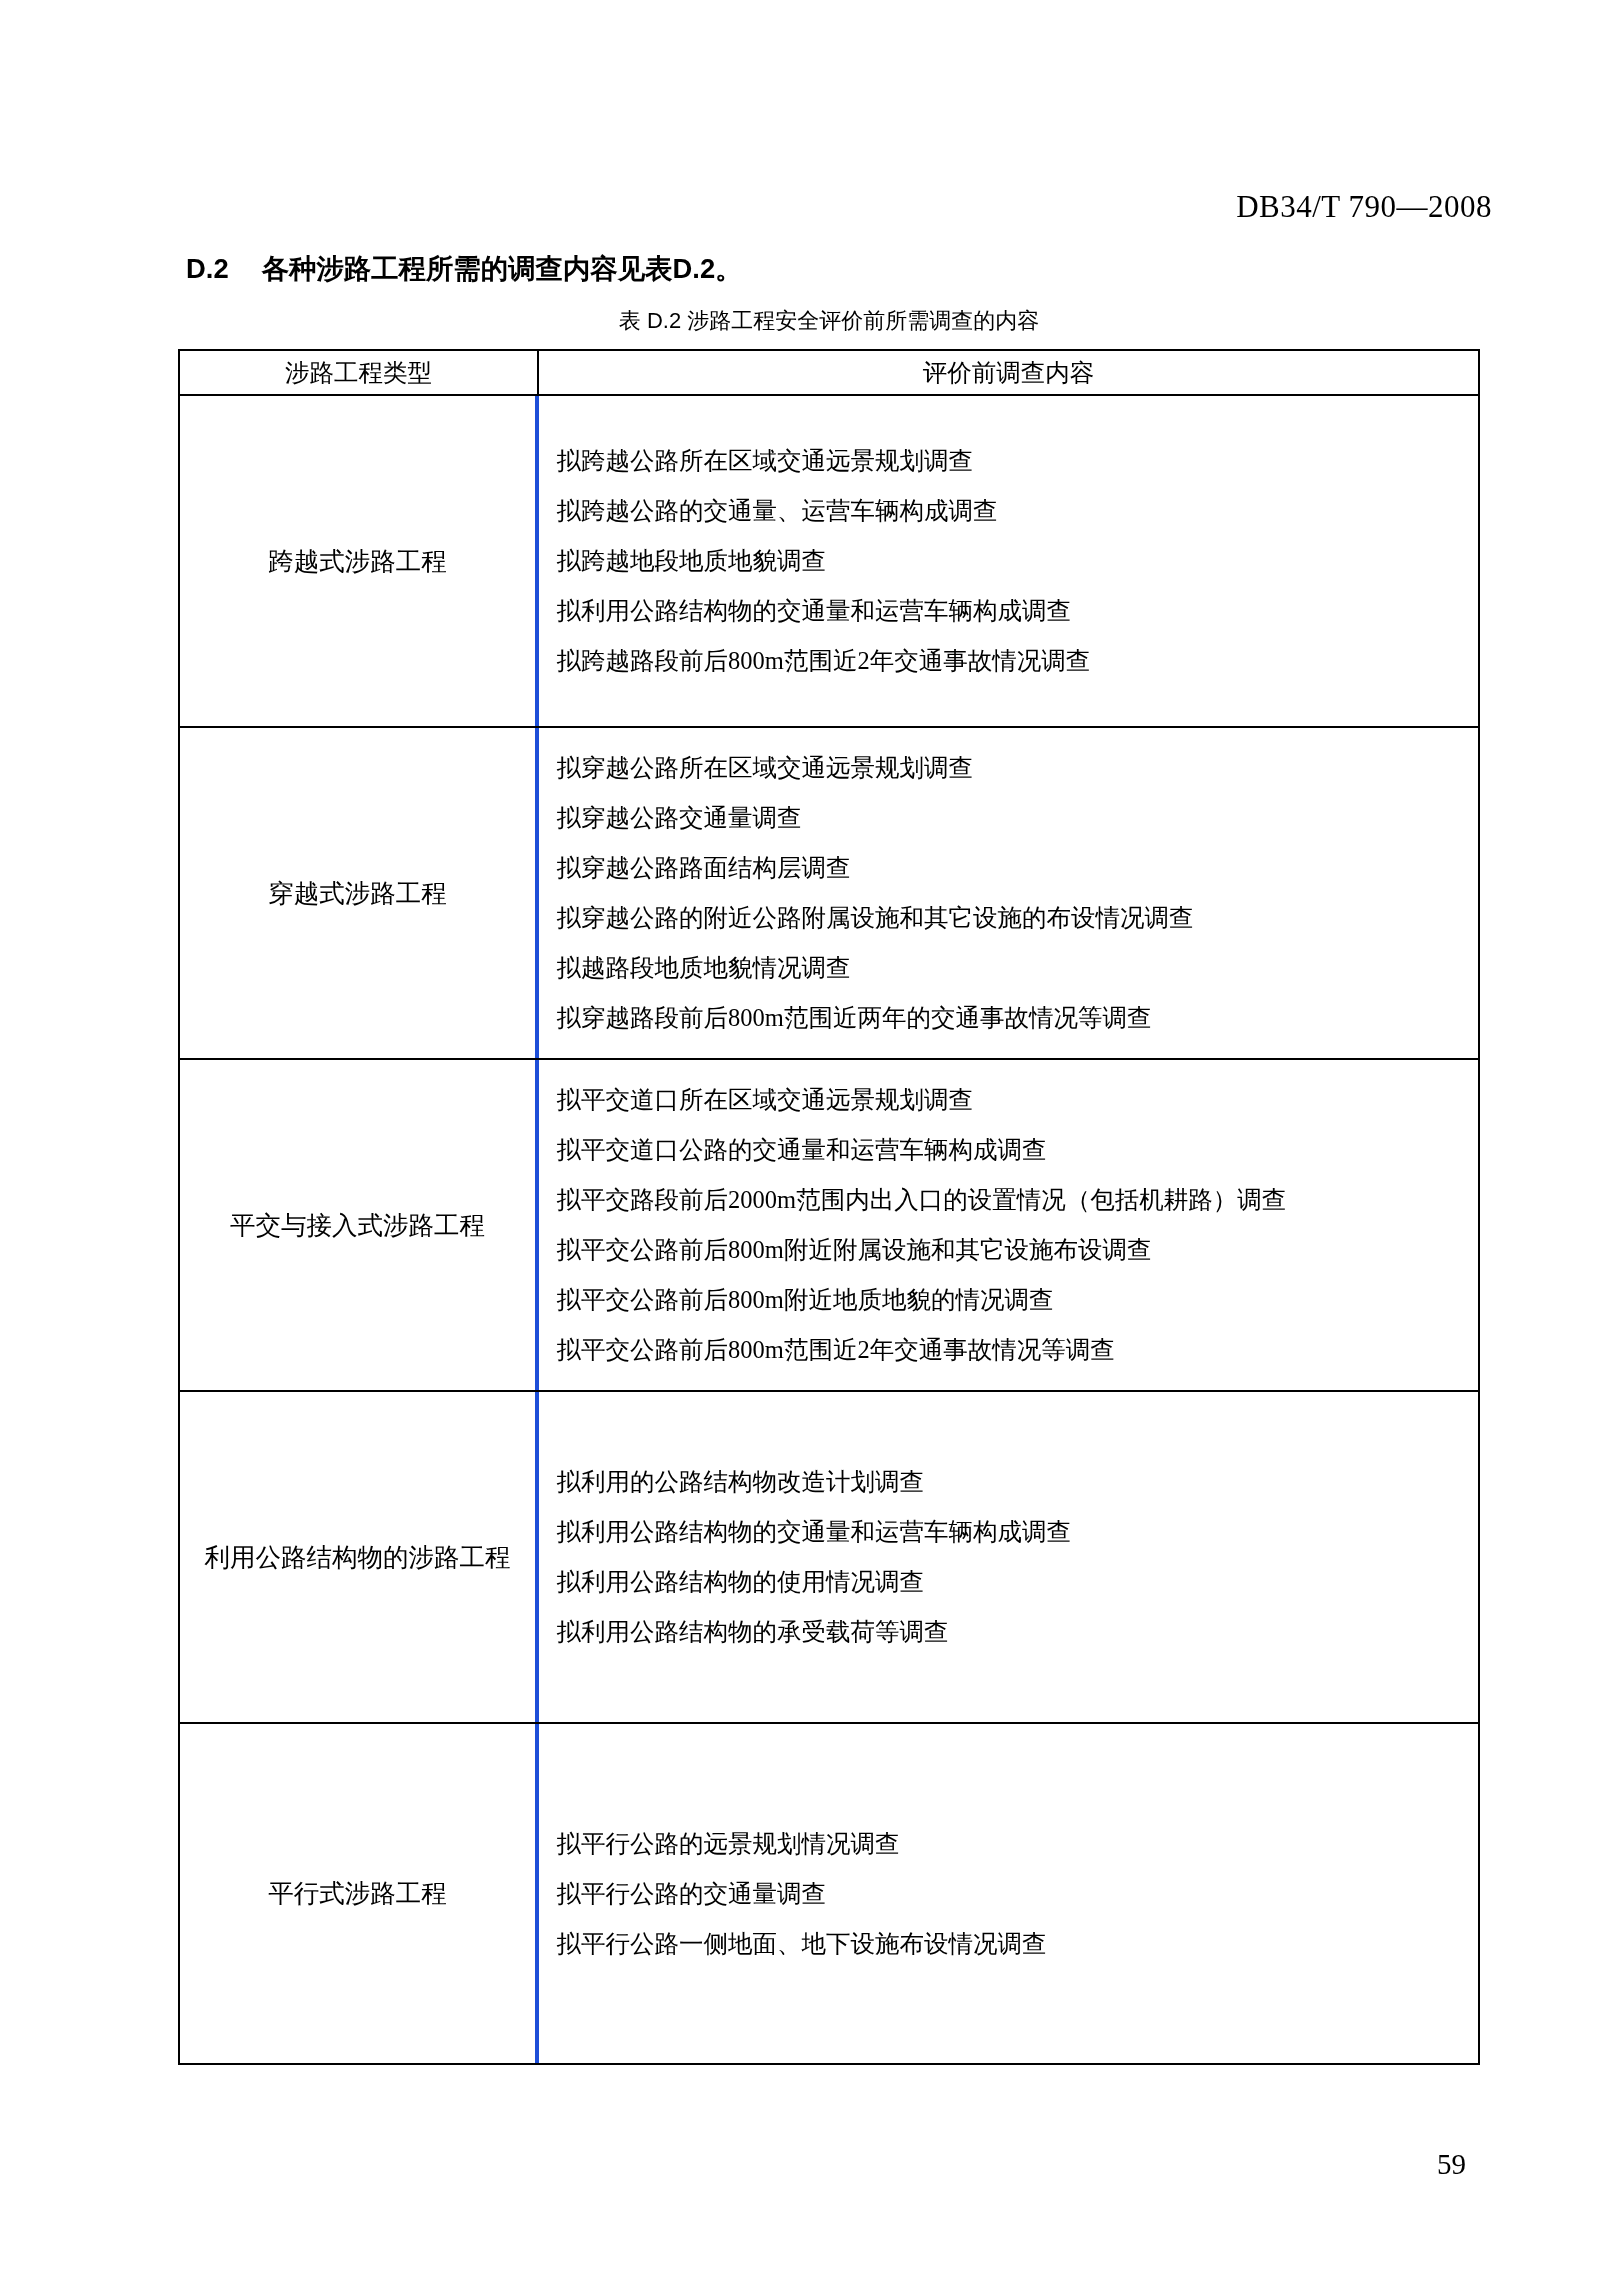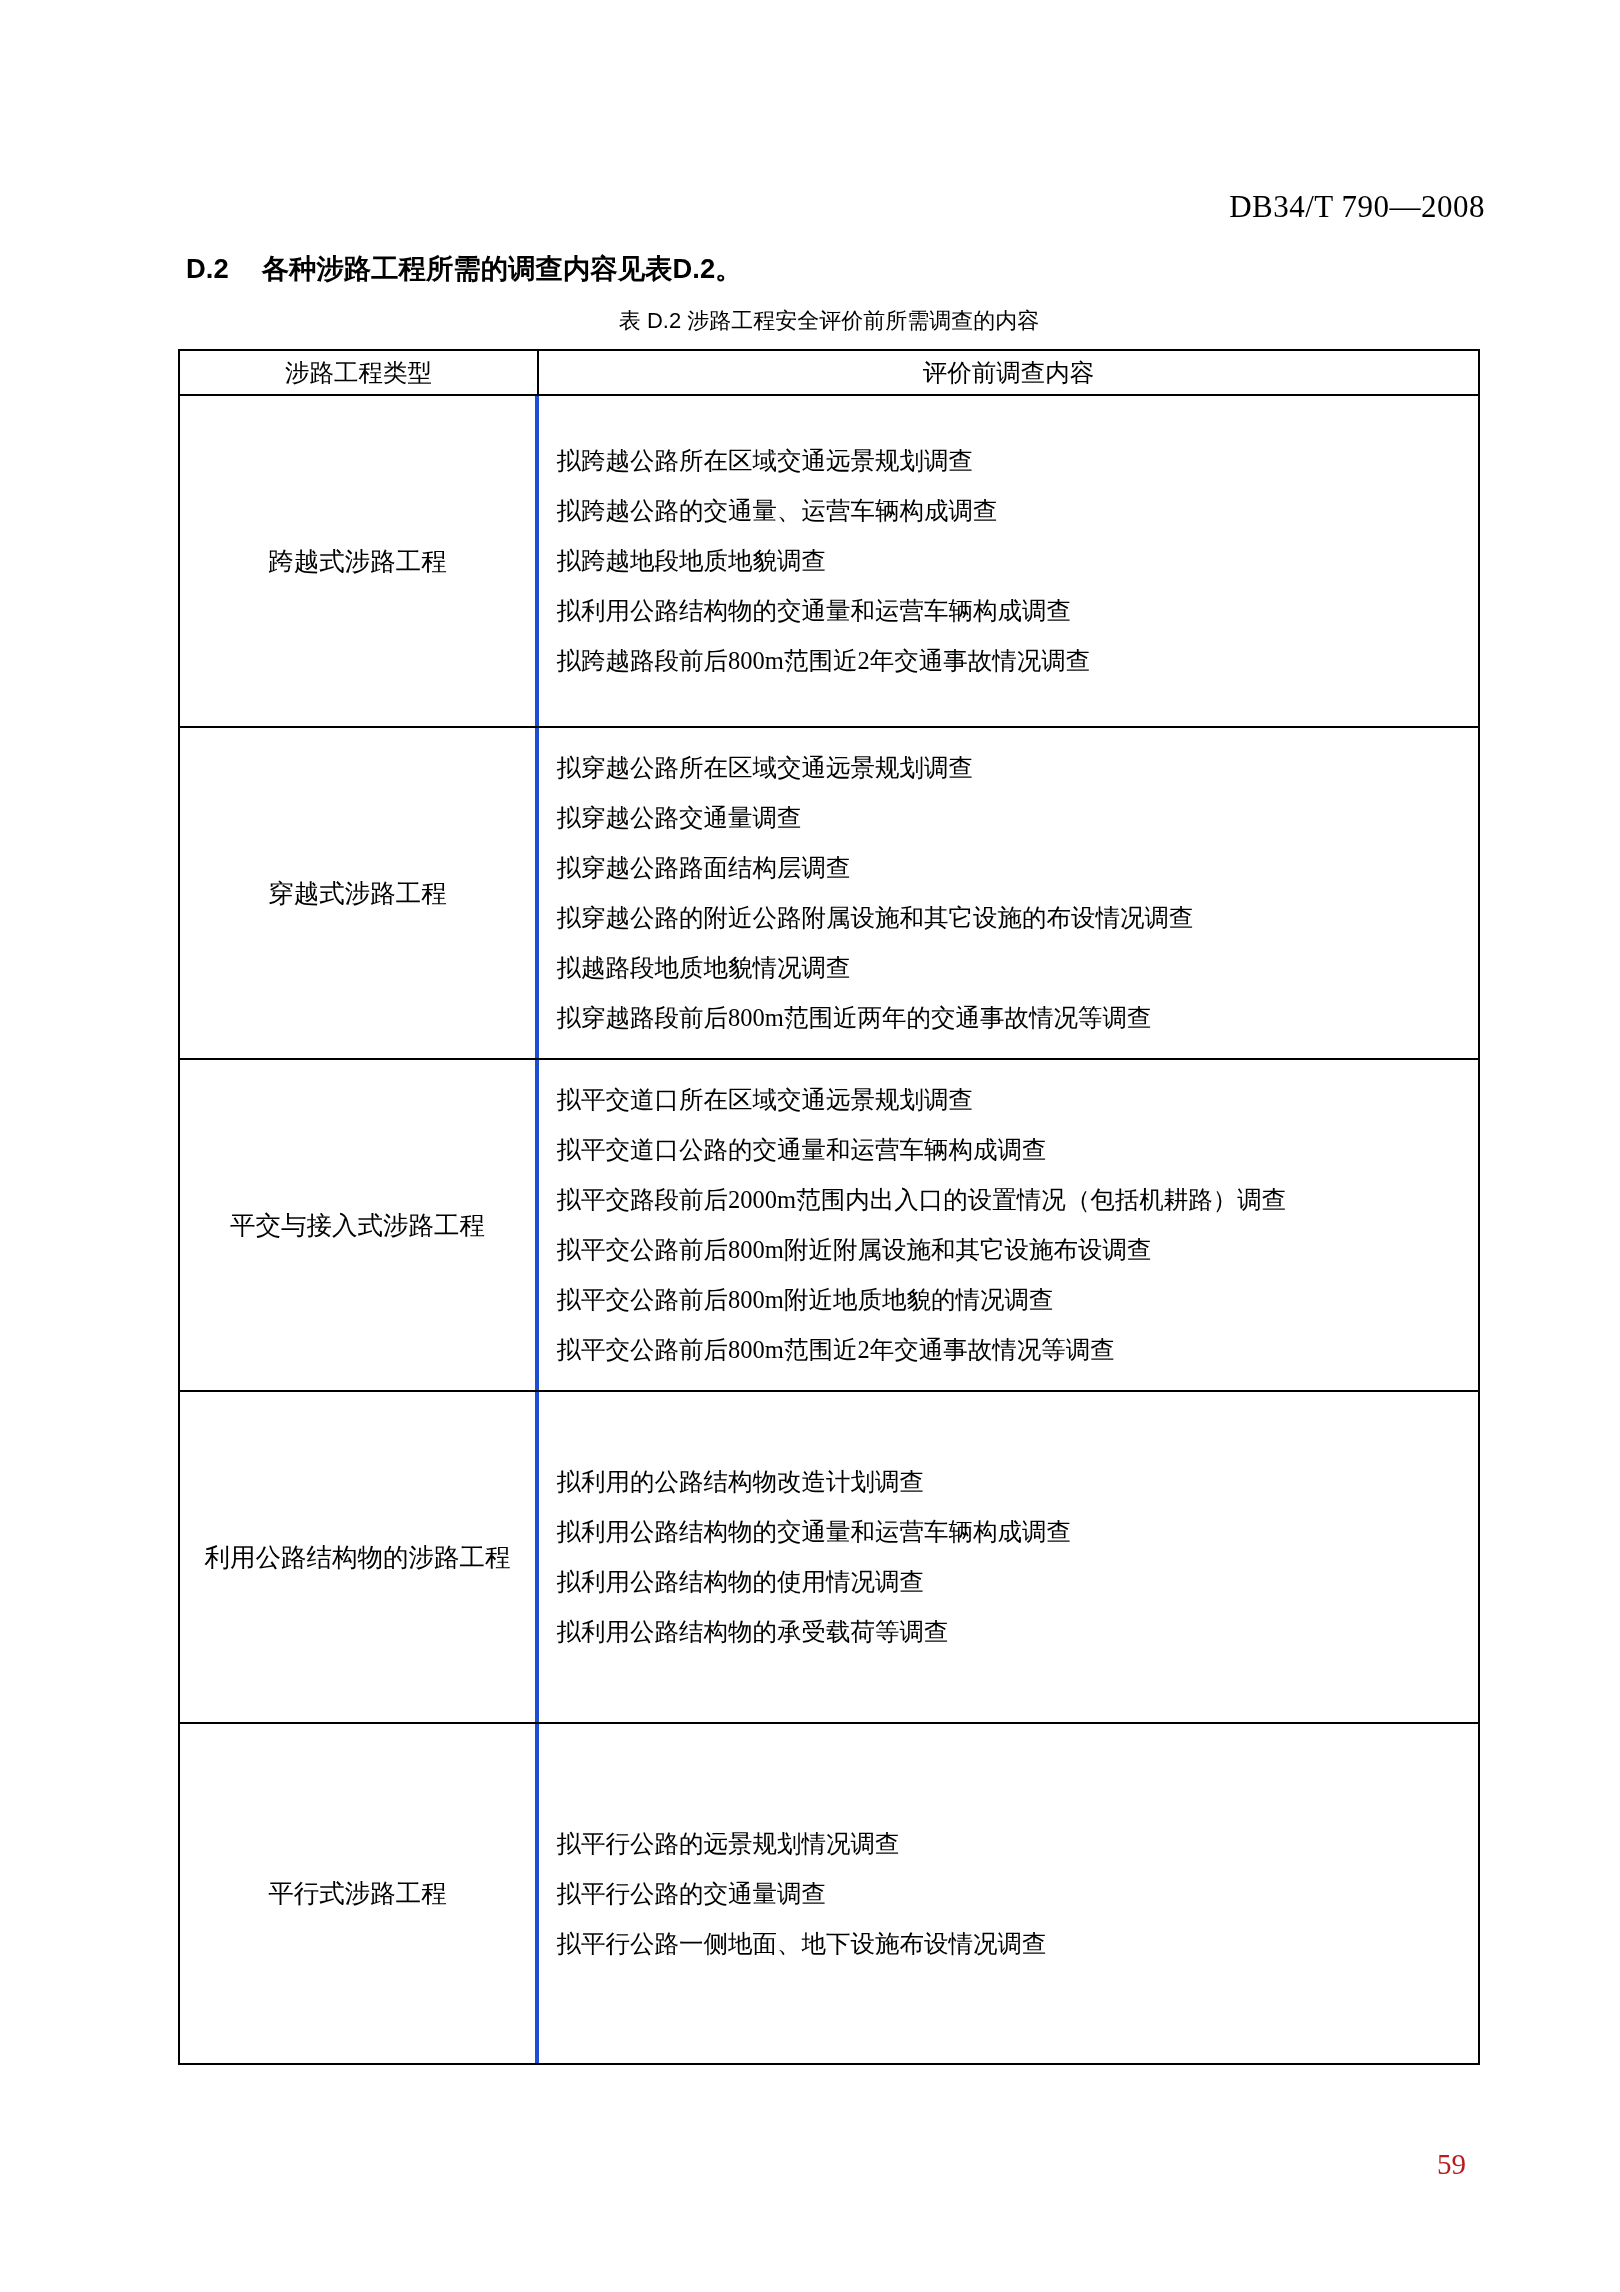--- a/index.html
+++ b/index.html
@@ -4,21 +4,21 @@
 <style>
   * { margin:0; padding:0; box-sizing:border-box; }
   html,body { background:#ffffff; }
   body {
     width:1620px; height:2293px;
     position:relative;
     font-family:"Liberation Serif","DejaVu Serif",serif;
     color:#000;
   }
   .std-header {
-    position:absolute; top:189px; right:135px;
+    position:absolute; top:189px; right:128px;
     font-size:31px; letter-spacing:0.5px;
     font-family:"Liberation Serif","DejaVu Serif",serif;
   }
   .section-heading {
     position:absolute; left:186px; top:251px;
     font-size:27.4px; font-weight:bold;
     font-family:"Liberation Sans","DejaVu Sans",sans-serif;
     display:flex; align-items:baseline;
   }
   .section-heading .sec-no { margin-right:33px; }
@@ -58,21 +58,21 @@
   }
   .td-content {
     flex:1;
     display:flex; flex-direction:column; justify-content:center;
     padding-left:17.6px; padding-right:7.8px;
     font-size:24.5px;
   }
   .item-line { line-height:50px; height:50px; white-space:nowrap; }
   .page-number {
     position:absolute; top:2148px; left:1437px;
-    font-size:29px; color:#b91c1c;
+    font-size:29px; color:#000000;
     font-family:"Liberation Serif","DejaVu Serif",serif;
   }
 </style>
 </head>
 <body>
 
 <div class="std-header">DB34/T 790—2008</div>
 
 <div class="section-heading">
   <span class="sec-no">D.2</span>

